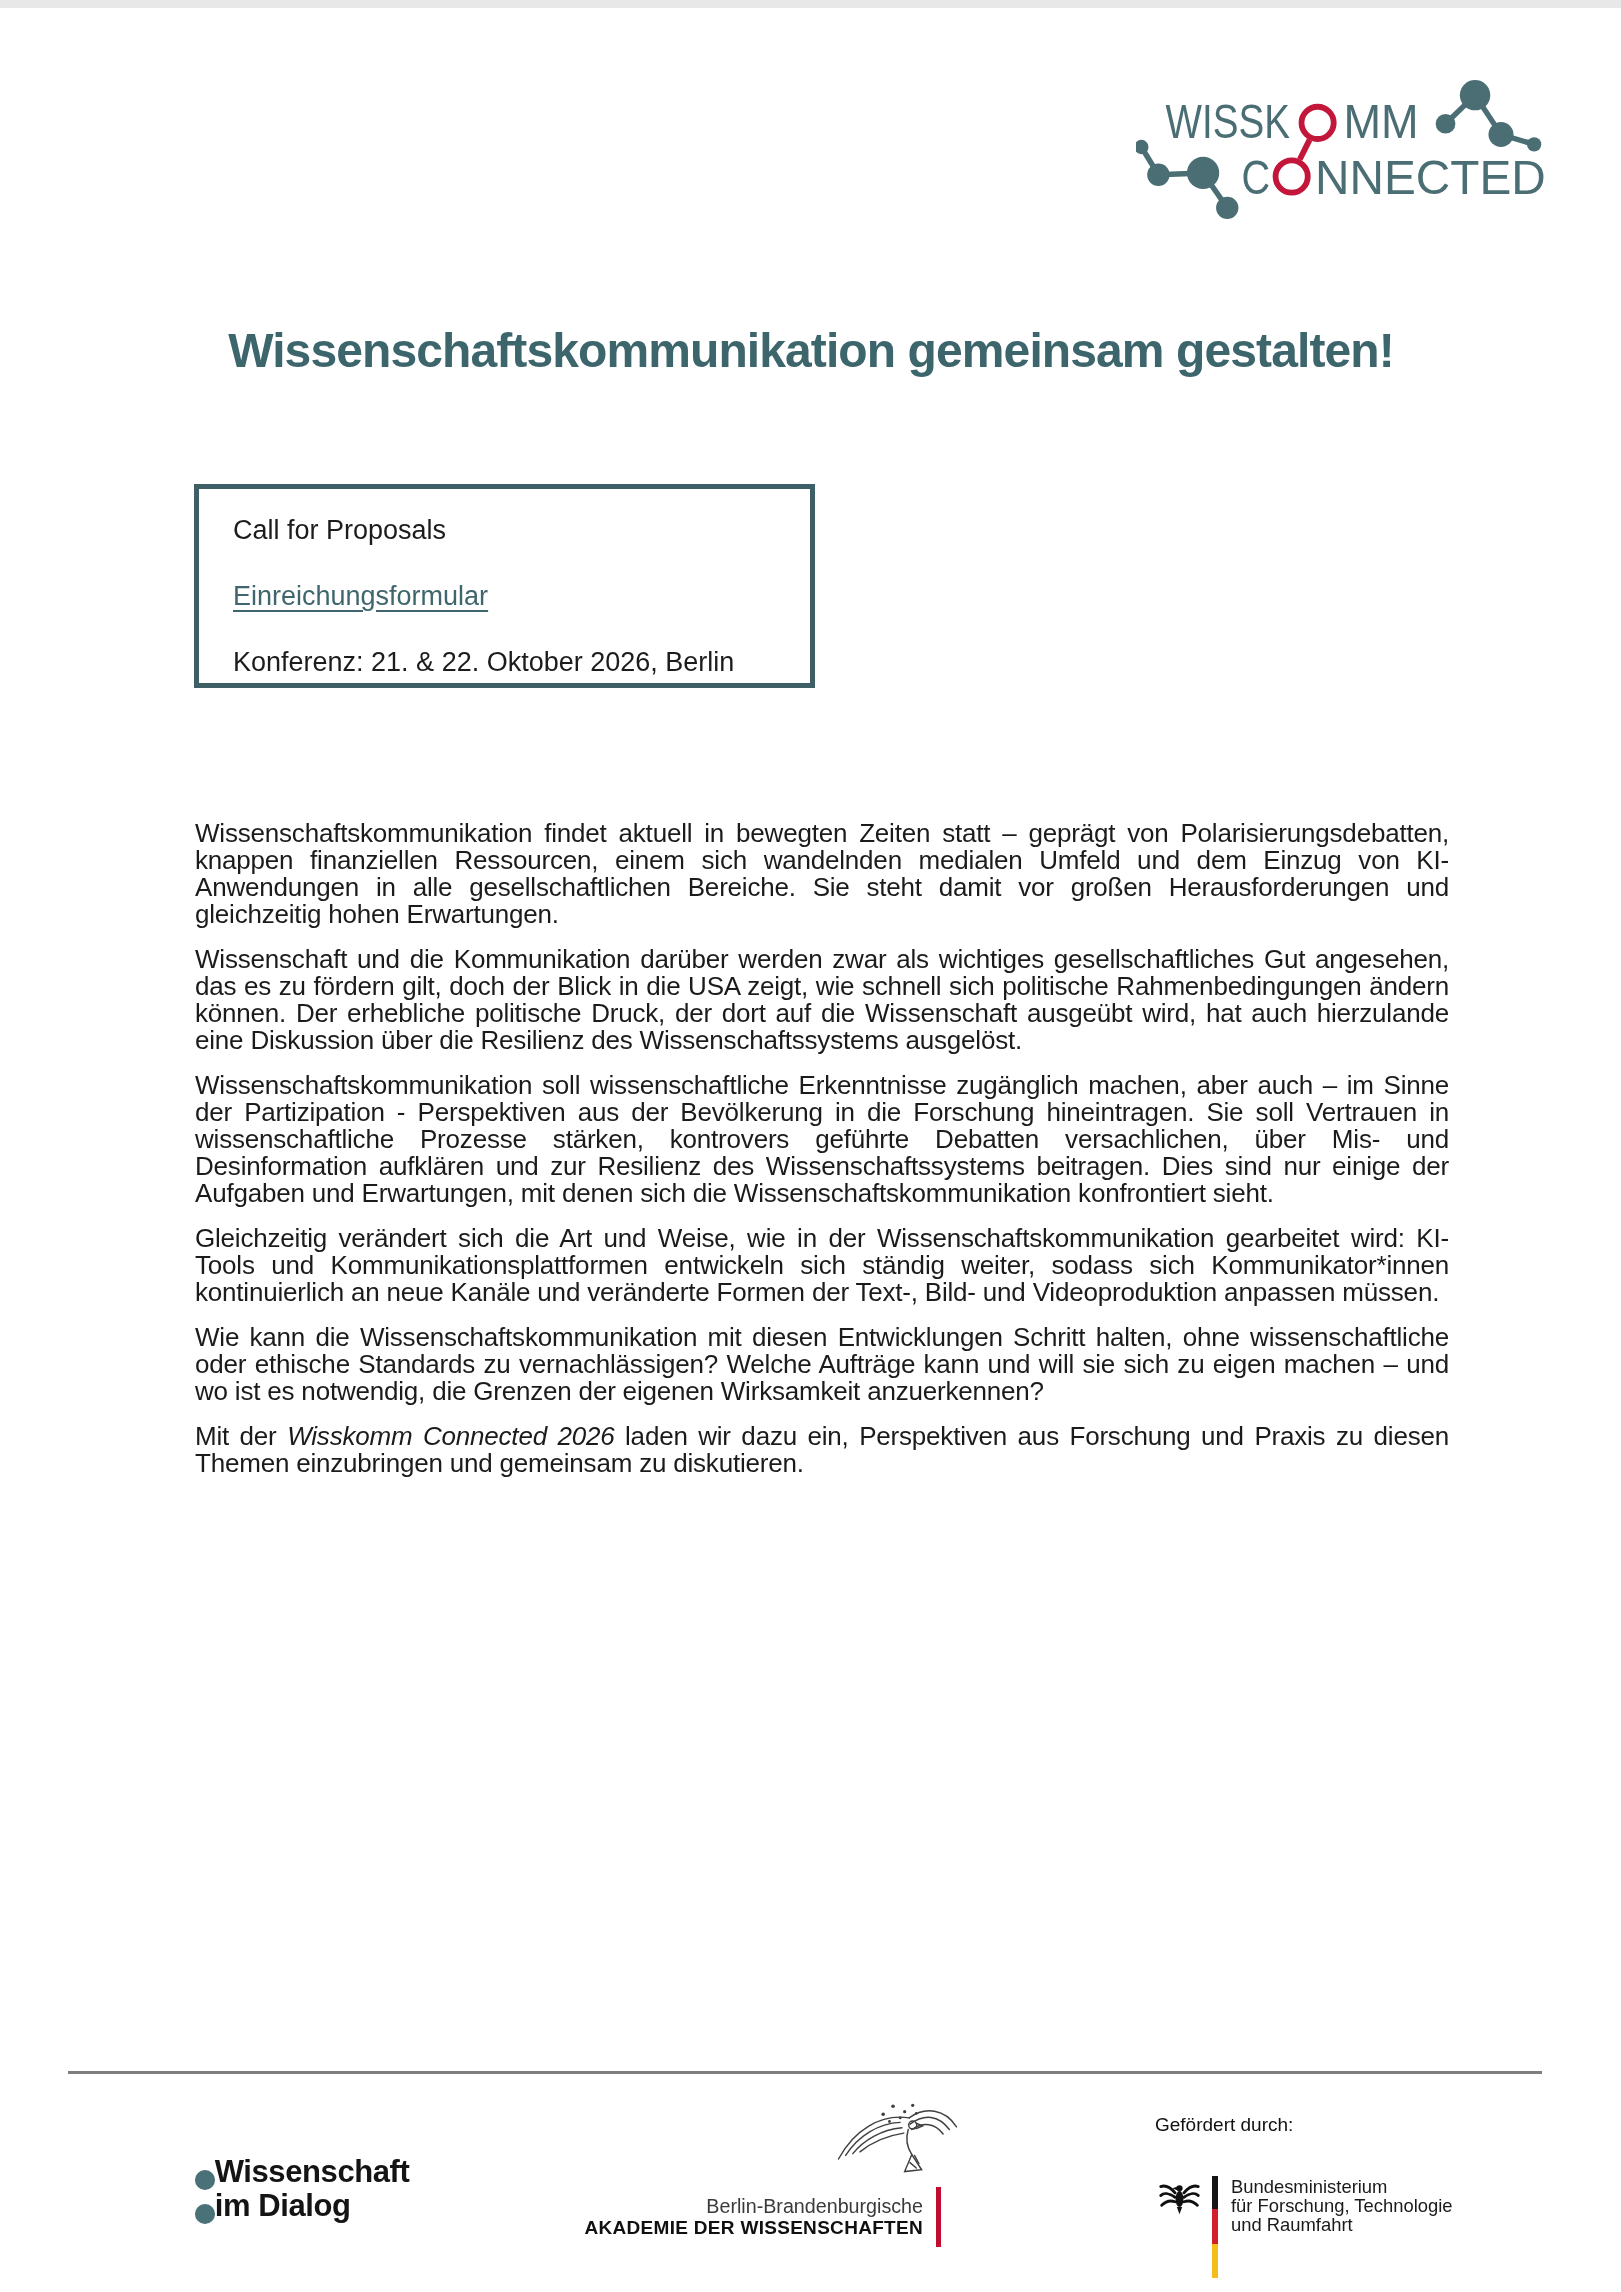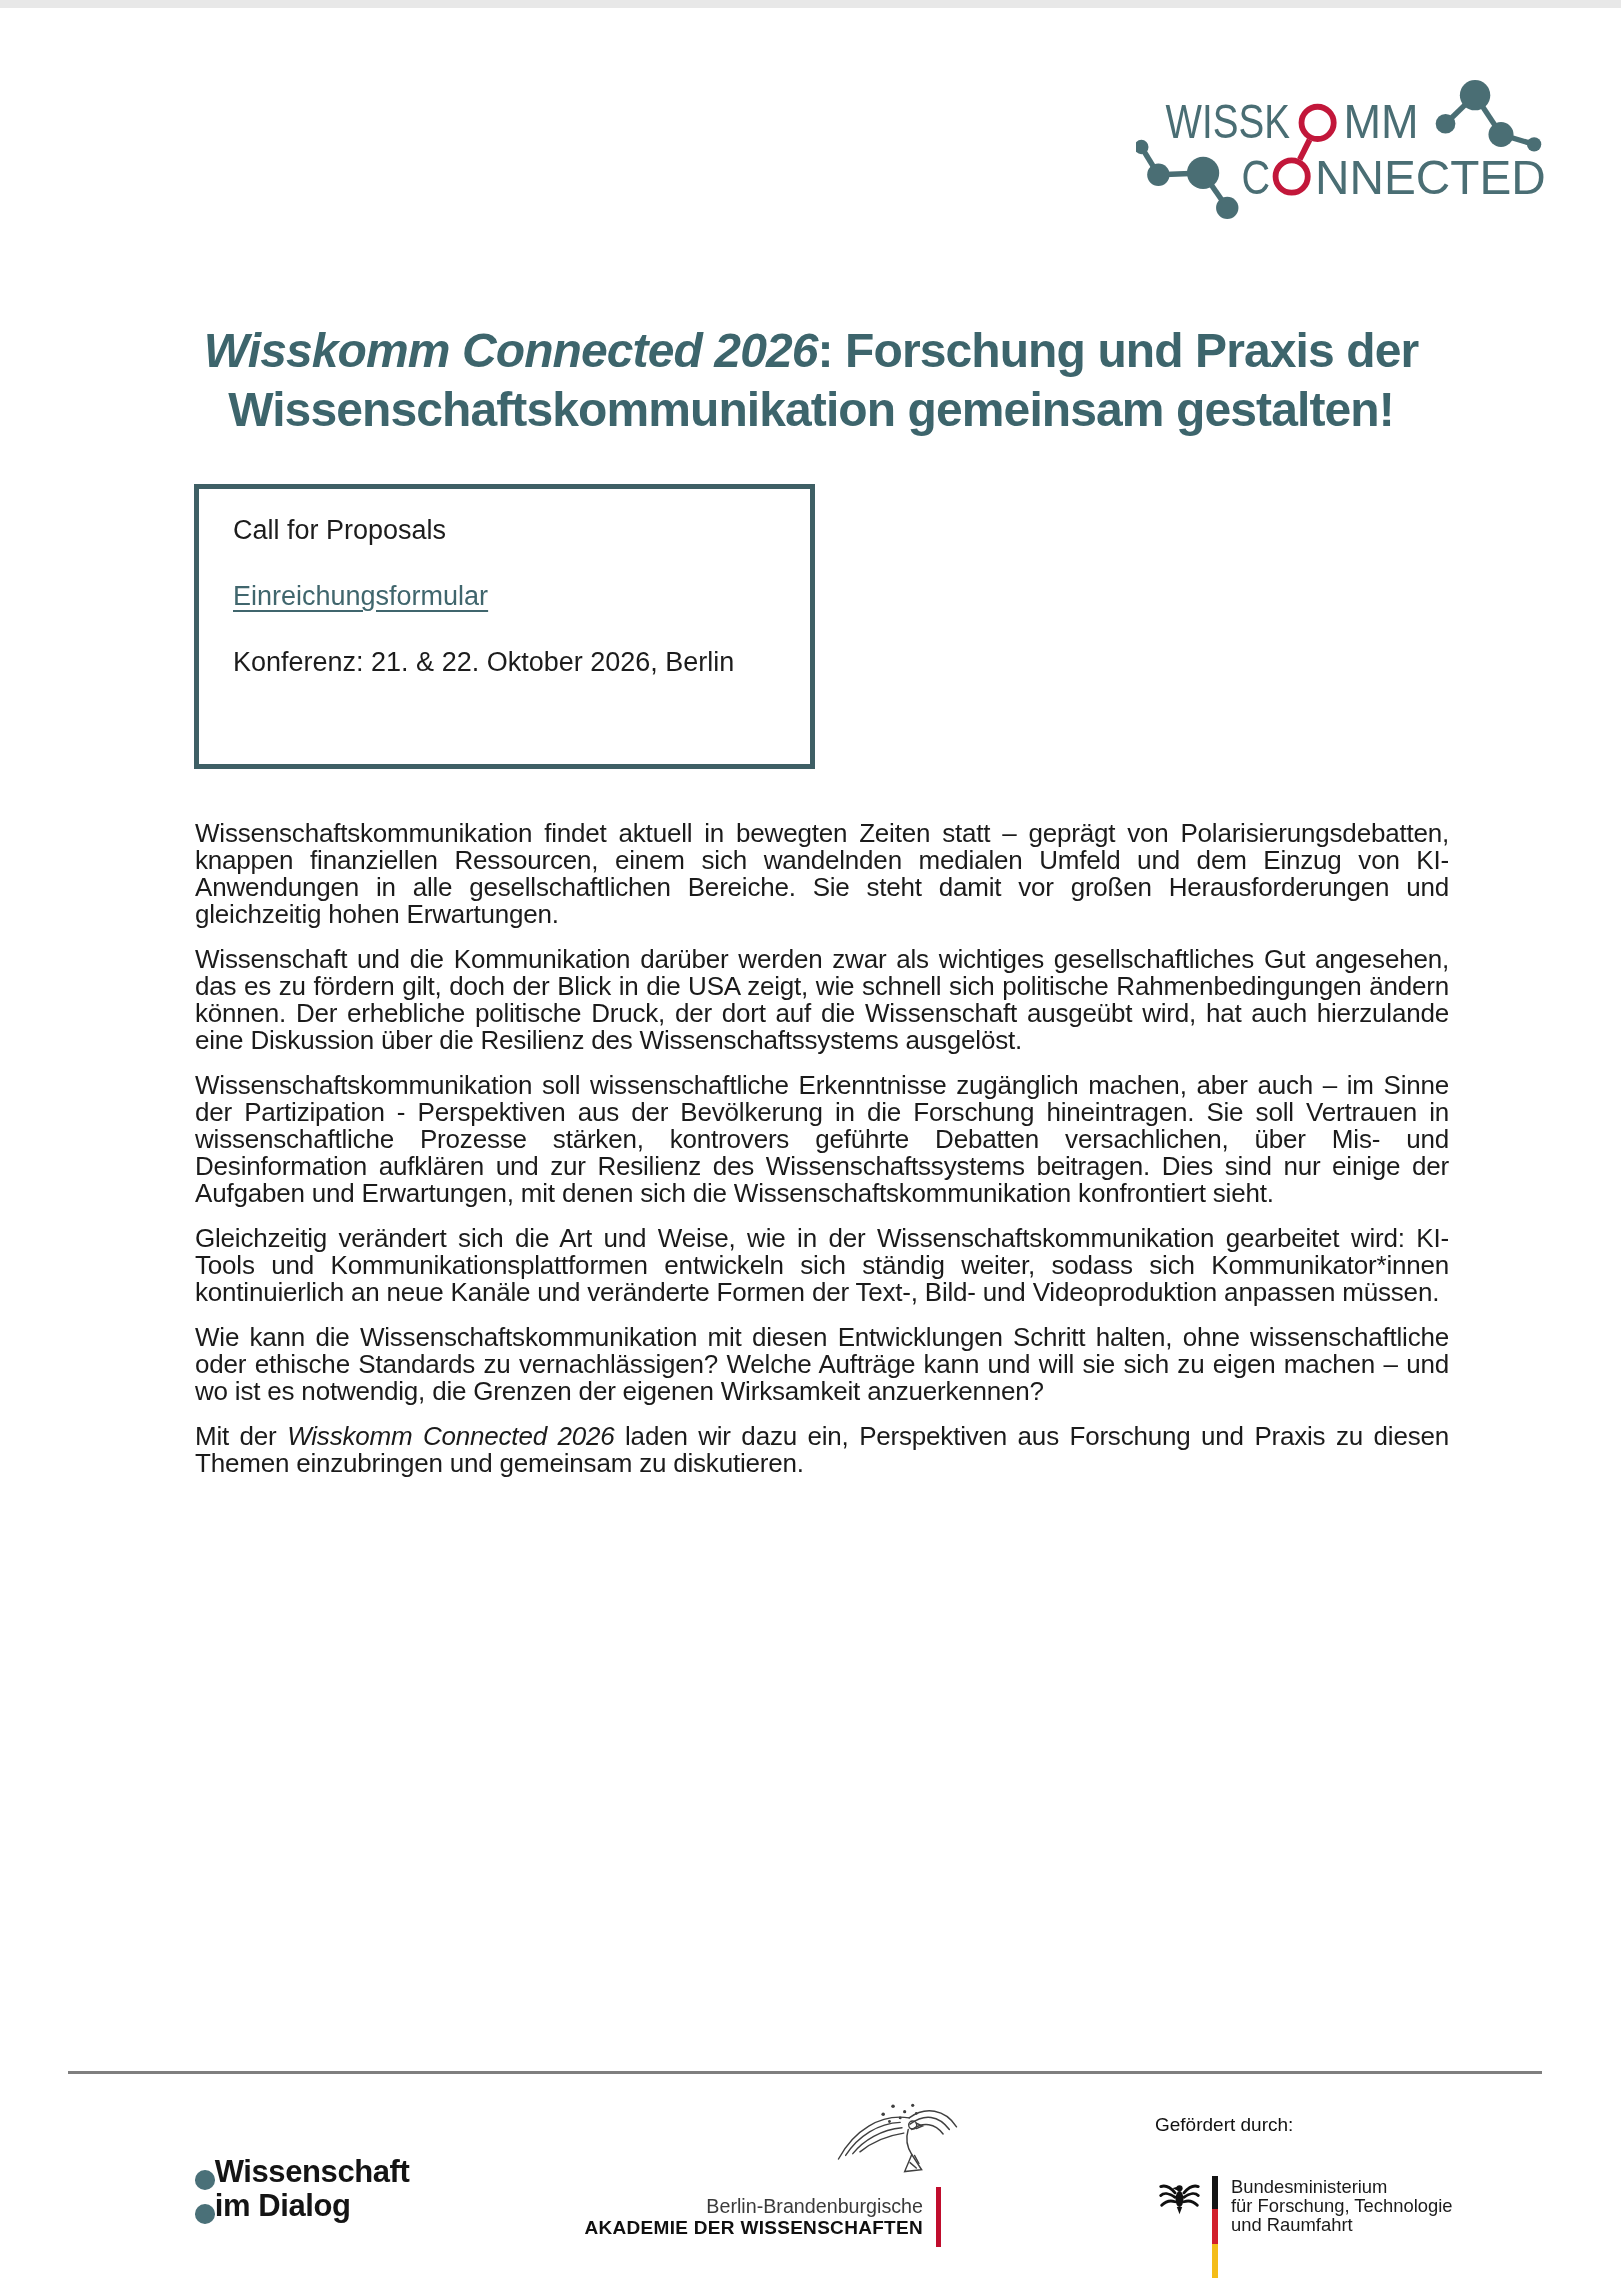--- a/index.html
+++ b/index.html
@@ -17,21 +17,21 @@
   .title {
     position:absolute; left:184px; top:313px; width:1254px; margin:0;
     text-align:center; font-size:48px; line-height:59px; font-weight:700;
     letter-spacing:-0.9px; color:#3d656c;
   }
   .title .t-line { display:block; }
   .title em { font-style:italic; }
 
   
   .info-box {
-    position:absolute; left:194px; top:476px; width:621px; height:285px;
+    position:absolute; left:194px; top:476px; width:621px; height:204px;
     box-sizing:border-box; border:5.4px solid #3e5f65; padding:27px 34px 0 34px;
   }
   .info-box p { margin:0 0 37px 0; font-size:27px; line-height:29px; color:#1c1c1c; }
   .info-box a { color:#40666d; text-underline-offset:5.4px; }
 
   
   .content { position:absolute; left:195px; top:812px; width:1254px; }
   .content p {
     margin:0 0 18px 0; font-size:26px; line-height:27px;
     text-align:justify; letter-spacing:-0.2px; color:#1b1b1b;
@@ -100,21 +100,20 @@
     <text x="200" y="147" font-size="53" textLength="258" lengthAdjust="spacingAndGlyphs">NNECTED</text>
 
     <g fill="none" stroke="#c2173a" stroke-width="6.5">
       <circle cx="203" cy="68" r="18"></circle>
       <circle cx="174" cy="128" r="18"></circle>
       <line x1="194" y1="87" x2="183" y2="109"></line>
     </g>
   </svg>
 
   <h1 class="title">
-    <span class="t-line"><em>Wisskomm Connected 2026</em><span>: Forschung und Praxis der</span></span>
     <span class="t-line">Wissenschaftskommunikation gemeinsam gestalten!</span>
   </h1>
 
   <div class="info-box">
     <p>Call for Proposals</p>
     <p><a href="#">Einreichungsformular</a></p>
     <p>Konferenz: 21. &amp; 22. Oktober 2026, Berlin</p>
   </div>
 
   <div class="content">

